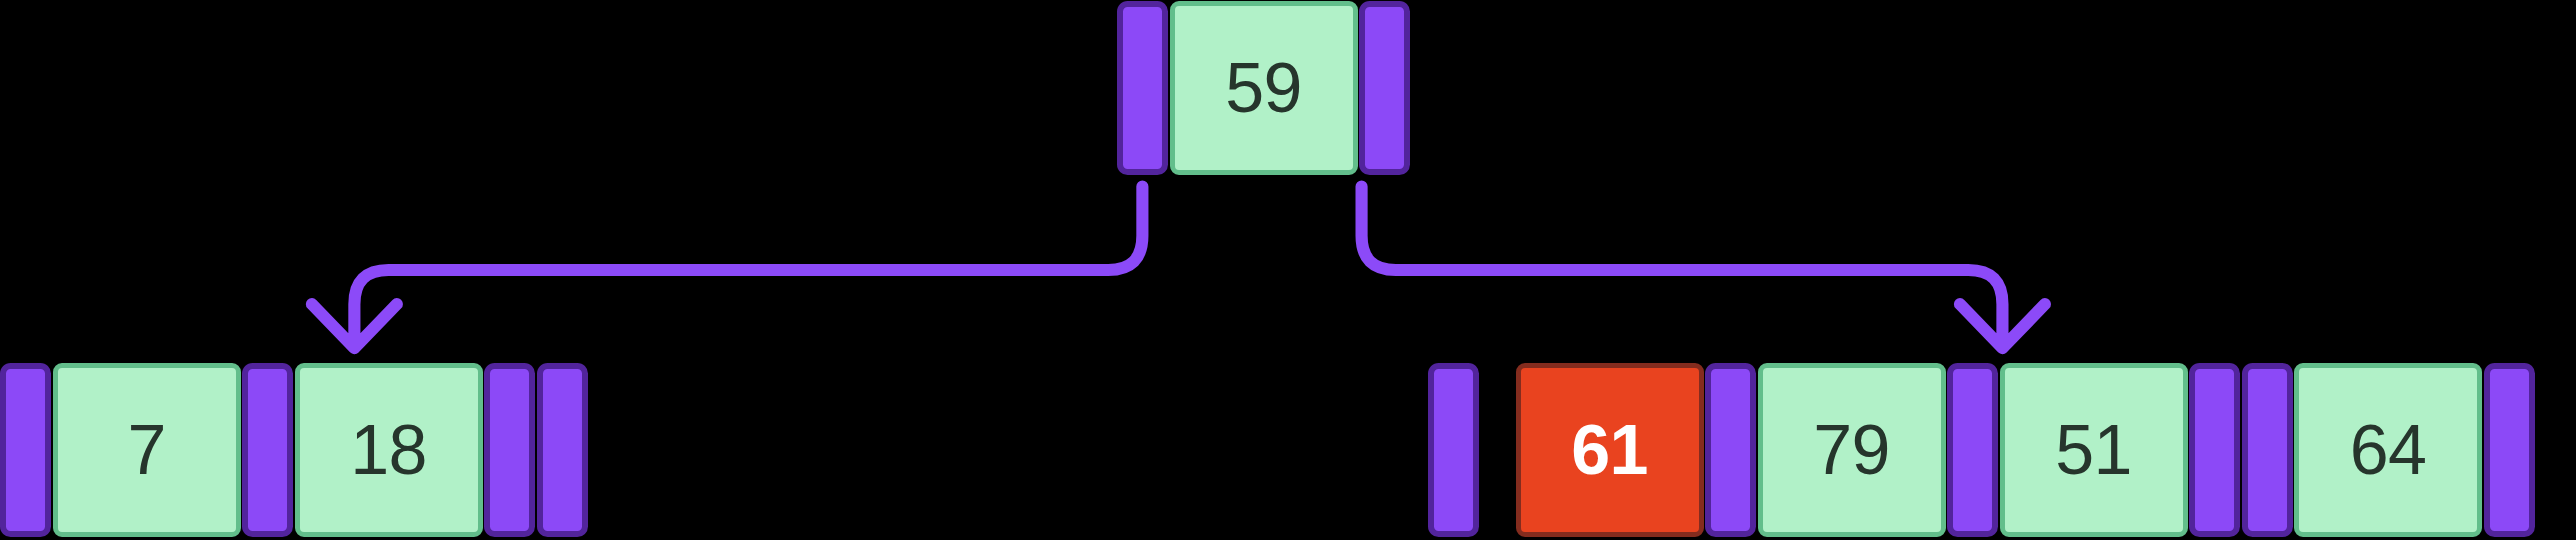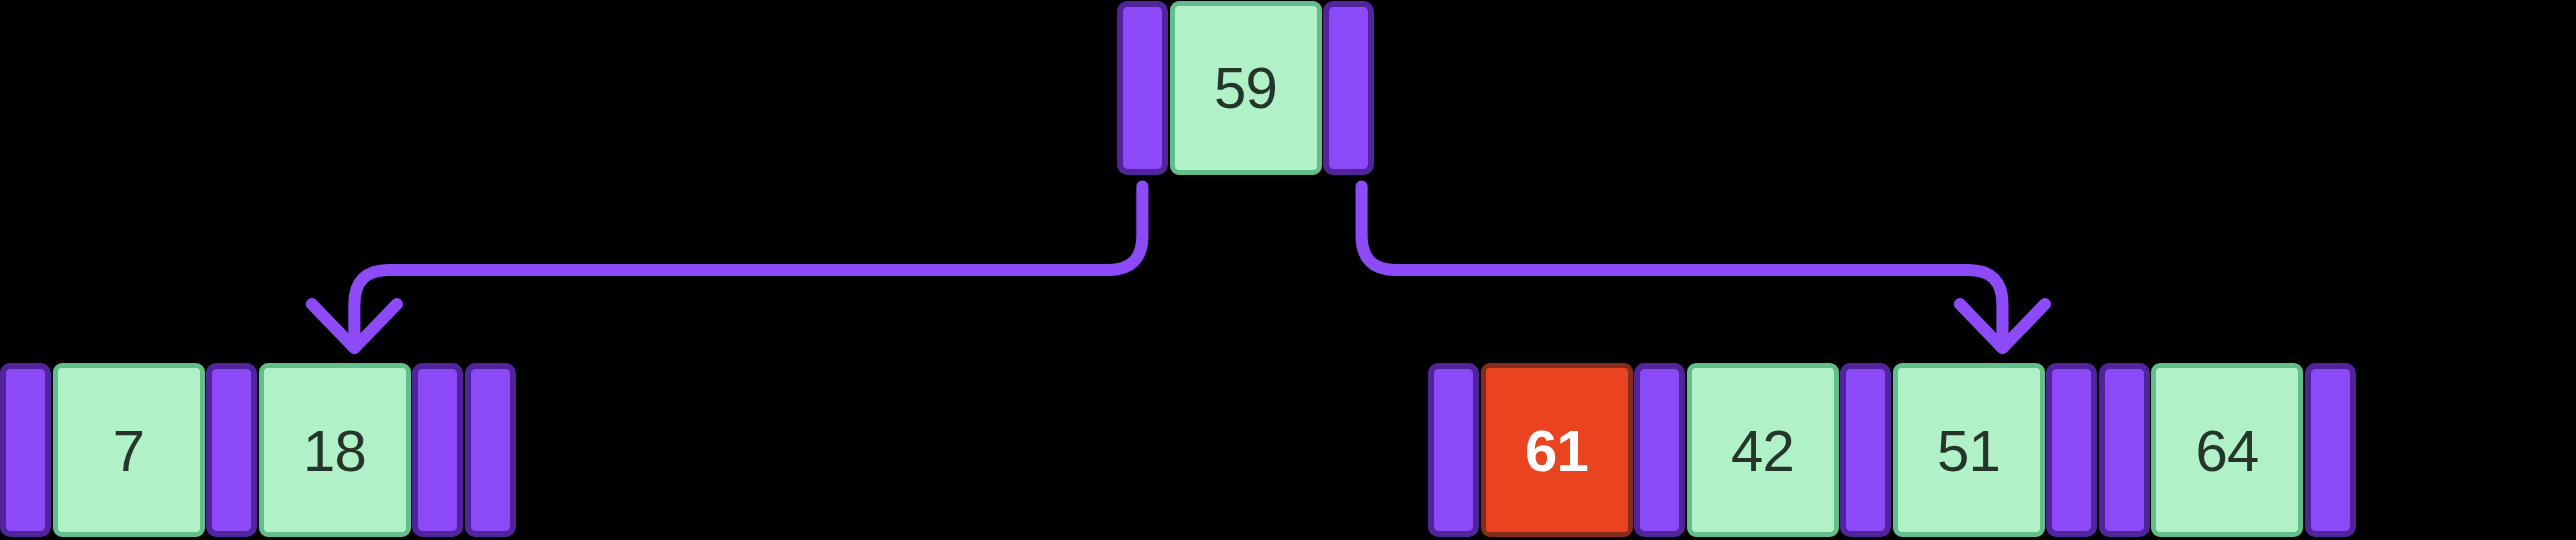--- a/index.html
+++ b/index.html
@@ -56,39 +56,40 @@
   .node-right { left: 1428px; top: 363px; }
   .pbar {
     width: 51px;
     box-sizing: border-box;
     background: var(--pointer-fill);
     border: 6px solid var(--pointer-border);
     border-radius: 10.6px;
     flex: 0 0 auto;
   }
   .cell {
-    width: 152px;
+    width: 188px;
     box-sizing: border-box;
     background: var(--cell-fill);
     border: 5.3px solid var(--cell-border);
     border-radius: 9px;
     display: flex;
     align-items: center;
     justify-content: center;
-    font-size: 58px;
+    font-size: 70px;
     font-weight: 500;
     color: var(--key-text);
     letter-spacing: -0.8px;
     flex: 0 0 auto;
   }
   .cell.highlight {
     background: var(--highlight-fill);
     border-color: var(--highlight-border);
     color: var(--highlight-text);
     font-weight: 700;
+    margin-left: 35px;
   }
 </style>
 </head>
 <body>
 
 <div class="canvas">
 
   <svg class="edges-layer" viewBox="0 0 3396 712" width="2576" height="540">
     <path class="edge-path" d="M 1506 246 L 1506 311 Q 1506 356 1461 356 L 512 356 Q 467 356 467 401 L 467 450 M 411 401 L 467 459 L 523 401"></path>
     <path class="edge-path" d="M 1795 246 L 1795 311 Q 1795 356 1840 356 L 2595 356 Q 2640 356 2640 401 L 2640 450 M 2584 401 L 2640 459 L 2696 401"></path>
@@ -104,21 +105,21 @@
       <div class="cell">7</div>
       <div class="pbar"></div>
       <div class="cell">18</div>
       <div class="pbar"></div>
       <div class="pbar"></div>
     </div>
   <div class="node node-right">
       <div class="pbar"></div>
       <div class="cell highlight">61</div>
       <div class="pbar"></div>
-      <div class="cell">42</div>
+      <div class="cell">79</div>
       <div class="pbar"></div>
       <div class="cell">51</div>
       <div class="pbar"></div>
       <div class="pbar"></div>
       <div class="cell">64</div>
       <div class="pbar"></div>
     </div>
 
 </div>
 

